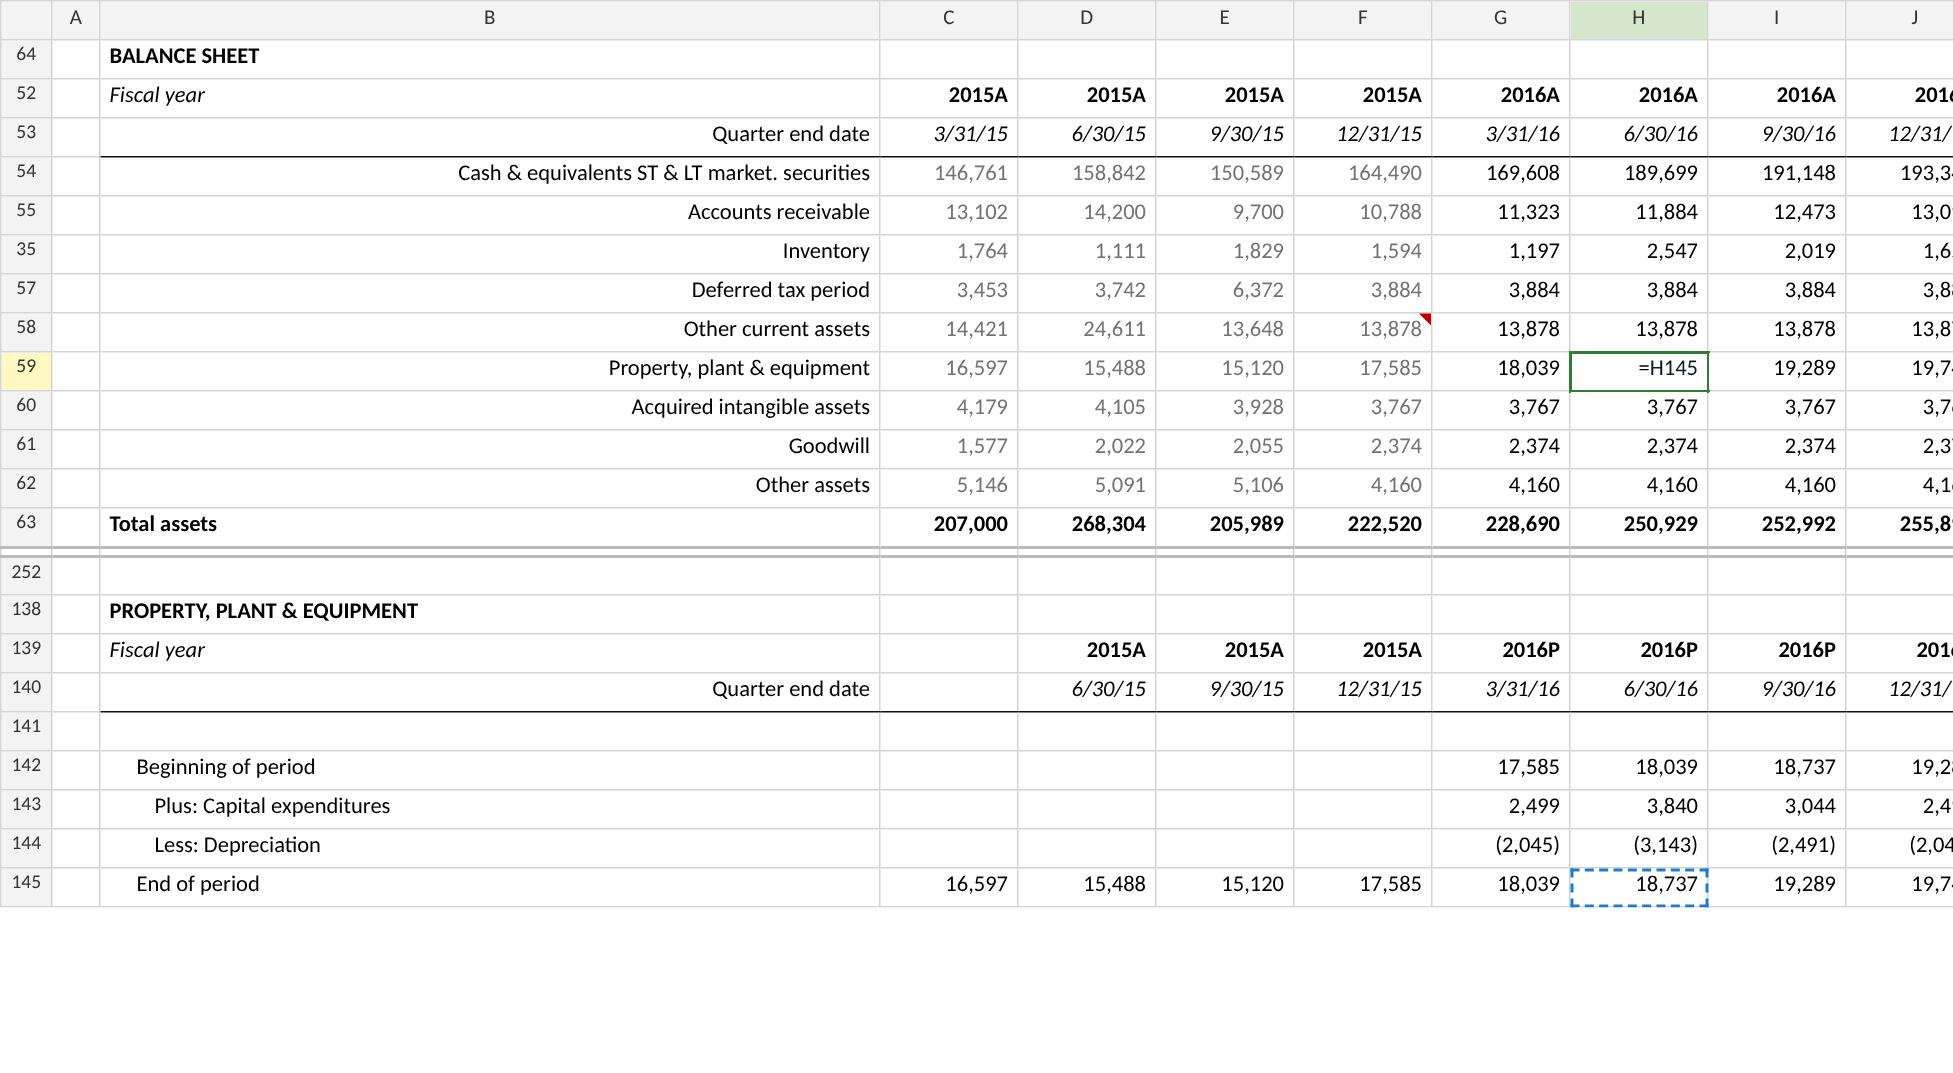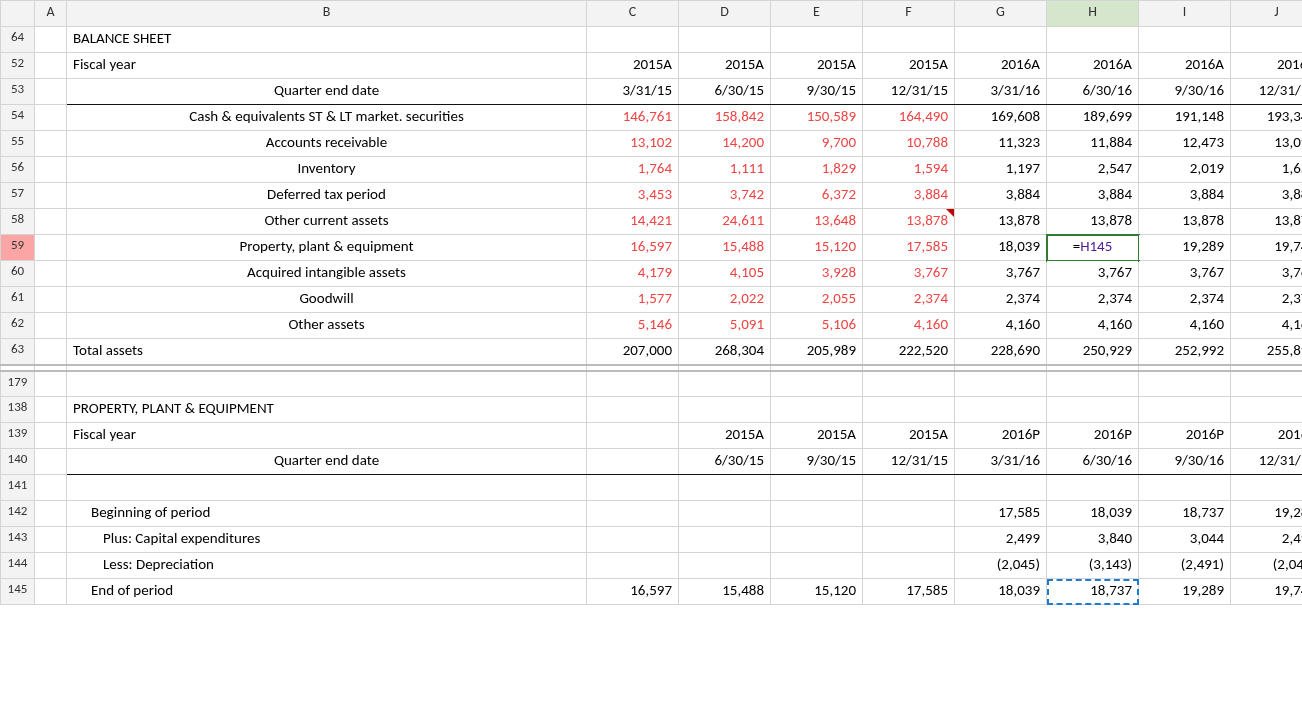--- a/index.html
+++ b/index.html
@@ -1,28 +1,28 @@
 <!DOCTYPE html>
 <html><head>
 <meta charset="utf-8">
 <style>
 html,body{margin:0;padding:0;background:#fff;font-family:Calibri,Arial,sans-serif;font-size:15px;color:#000}
 .sheet{width:1290px;border-collapse:collapse;table-layout:fixed}
 .sheet th,.sheet td{border:1px solid #d4d4d4;padding:0;height:26px;box-sizing:border-box;position:relative;background:#fff}
 .sheet th{background:#f3f3f3;font-weight:normal;color:#333;font-size:14px;text-align:center}
 .sheet th.sel-col{background:#d5e6cd}
 .sheet th.rowhdr{text-align:center;width:32px;font-size:13px}
-.sheet th.rowhdr.sel-row{background:#fca5a5}
+.sheet th.rowhdr.sel-row{background:#fef9c3}
 .cell{padding:2px 6px 0 6px;height:100%;box-sizing:border-box;overflow:hidden;white-space:nowrap}
-.text-left{text-align:center}
+.text-left{text-align:right}
 .text-right{text-align:right}
 .text-center{text-align:center}
-.bold{font-weight:normal}
-.italic{}
-.blue{color:#ef4444}
+.bold{font-weight:bold}
+.italic{font-style:italic}
+.blue{color:#737373}
 .indent1{padding-left:24px}
 .indent2{padding-left:36px}
 .bb{border-bottom:1.5px solid #111 !important}
 .bt{border-top:1.5px solid #111 !important}
 .note-mark::after{content:"";position:absolute;top:0;right:0;width:0;height:0;border-top:8px solid #c00000;border-left:8px solid transparent}
 .active-cell{outline:2px solid #2e7d32;outline-offset:-1px;background:#fff}
 .active-ref{outline:2px dashed #1f7bcc;outline-offset:-2px}
 .formula-text{font-family:Calibri,Arial,sans-serif}
 .hidden-split td,.hidden-split th{height:6px !important;border-top:2px solid #bbb;border-bottom:2px solid #bbb;background:#fff;padding:0}
 </style>
@@ -239,21 +239,21 @@
         </td>
         <td class="">
           <div class="cell text-right">12,473</div>
         </td>
         <td class="">
           <div class="cell text-right">13,091</div>
         </td>
       </tr>
       <tr>
         <th class="rowhdr">
-          <div class="cell text-center">56</div>
+          <div class="cell text-center">35</div>
         </th>
         <td></td>
         <td class="">
           <div class="cell text-left">Inventory</div>
         </td>
         <td class="">
           <div class="cell blue text-right">1,764</div>
         </td>
         <td class="">
           <div class="cell blue text-right">1,111</div>
@@ -360,21 +360,21 @@
         <td class="">
           <div class="cell blue text-right">15,120</div>
         </td>
         <td class="">
           <div class="cell blue text-right">17,585</div>
         </td>
         <td class="">
           <div class="cell text-right">18,039</div>
         </td>
         <td class="active-cell">
-          <div class="cell text-left formula-text">=<span style="color:#4c1d95">H145</span></div>
+          <div class="cell text-left formula-text">=<span style="color:#0f172a">H145</span></div>
         </td>
         <td class="">
           <div class="cell text-right">19,289</div>
         </td>
         <td class="">
           <div class="cell text-right">19,743</div>
         </td>
       </tr>
       <tr>
         <th class="rowhdr">
@@ -516,21 +516,21 @@
         <td></td>
         <td></td>
         <td></td>
         <td></td>
         <td></td>
         <td></td>
         <td></td>
       </tr>
       <tr>
         <th class="rowhdr">
-          <div class="cell text-center">179</div>
+          <div class="cell text-center">252</div>
         </th>
         <td></td>
         <td class="">
           <div class="cell text-left"></div>
         </td>
         <td class="">
           <div class="cell text-left"></div>
         </td>
         <td class="">
           <div class="cell text-left"></div>

